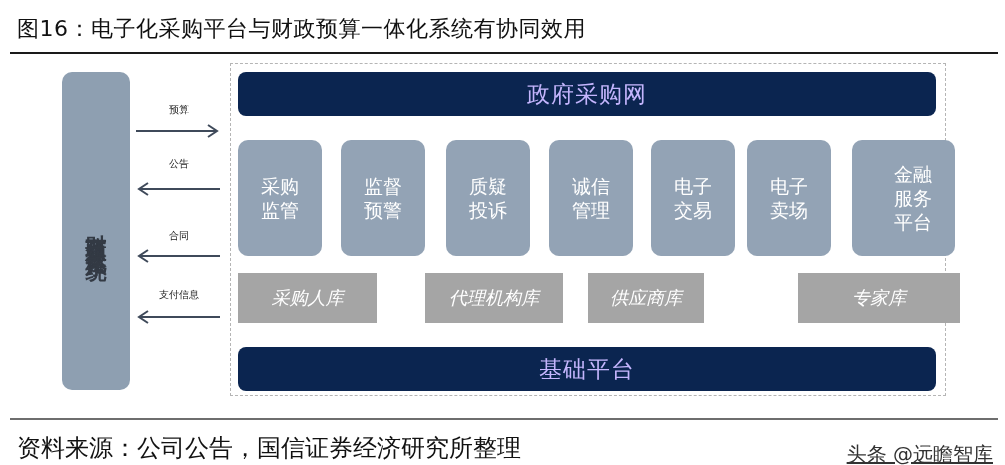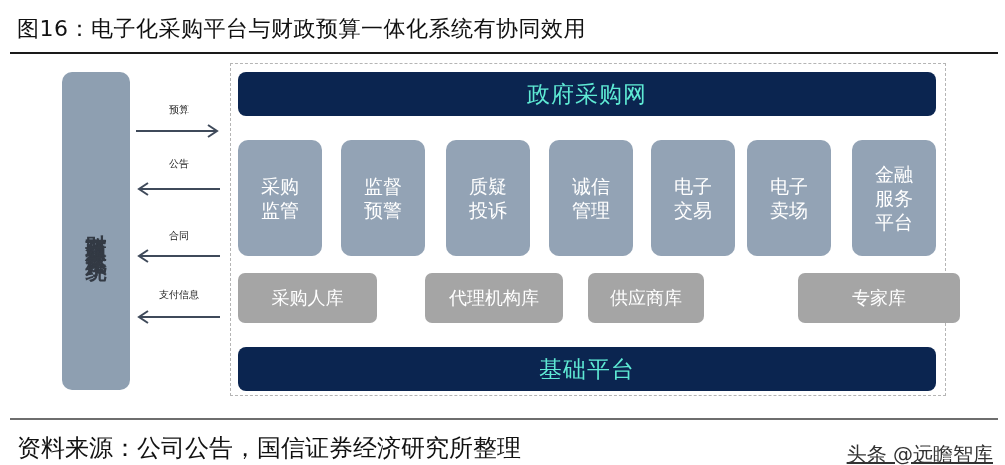--- a/index.html
+++ b/index.html
@@ -10,26 +10,26 @@
   .fin-box { position:absolute; left:62px; top:72px; width:68px; height:318px;
              background:#8e9fb1; border-radius:10px; display:flex; align-items:center; justify-content:center; }
   .fin-text { writing-mode:vertical-rl; text-orientation:upright; font-size:21px; font-weight:bold;
               color:#333a44; letter-spacing:3px; }
   .flow { position:absolute; left:136px; width:86px; }
   .flow-label { position:absolute; width:86px; text-align:center; font-size:10px; color:#222; }
   .arrow { position:absolute; left:0; width:84px; height:14px; }
   .container { position:absolute; left:230px; top:63px; width:716px; height:333px;
                border:1.5px dashed #b5b5b5; box-sizing:border-box; }
   .bar { position:absolute; left:238px; width:698px; height:44px; background:#0b2550;
-         border-radius:8px; color:#5eead4; font-size:23px; display:flex; align-items:center; justify-content:center; letter-spacing:1px; }
+         border-radius:8px; color:#c4b5fd; font-size:23px; display:flex; align-items:center; justify-content:center; letter-spacing:1px; }
   .tile { position:absolute; top:140px; width:84px; height:116px; background:#93a3b5; border-radius:10px;
           color:#fff; font-size:19px; line-height:24px; display:flex; align-items:center; justify-content:center;
           text-align:center; white-space:pre-line; }
-  .db { position:absolute; top:273px; height:50px; background:#a5a5a5; border-radius:7px; color:#fff;
-        font-size:18px; display:flex; align-items:center; justify-content:center; }
+  .db { position:absolute; top:273px; height:50px; background:#a5a5a5; border-radius:0; color:#fff;
+        font-size:18px; display:flex; align-items:center; justify-content:center;font-style:italic; }
   .footer-rule { position:absolute; left:10px; top:418px; width:988px; height:2px; background:#6e6e6e; }
   .source { position:absolute; left:17px; top:432px; font-size:24px; color:#111; }
   .watermark { position:absolute; right:12px; top:441px; font-size:20px; color:#333;text-decoration:underline; }
 </style>
 </head>
 <body>
 
 <div class="title">图16：电子化采购平台与财政预算一体化系统有协同效用</div>
 <div class="title-rule"></div>
 
@@ -75,21 +75,21 @@
 <div class="tile" style="left:341px;">监督
 预警</div>
 <div class="tile" style="left:446px;">质疑
 投诉</div>
 <div class="tile" style="left:549px;">诚信
 管理</div>
 <div class="tile" style="left:651px;">电子
 交易</div>
 <div class="tile" style="left:747px;">电子
 卖场</div>
-<div class="tile" style="left:852px;">金融
+<div class="tile" style="left:852px;padding-left:19px;">金融
 服务
 平台</div>
 
 <div class="db" style="left:238px; width:139px;">采购人库</div>
 <div class="db" style="left:425px; width:138px;">代理机构库</div>
 <div class="db" style="left:588px; width:116px;">供应商库</div>
 <div class="db" style="left:798px; width:162px;">专家库</div>
 
 <div class="bar" style="top:347px;">基础平台</div>
 

